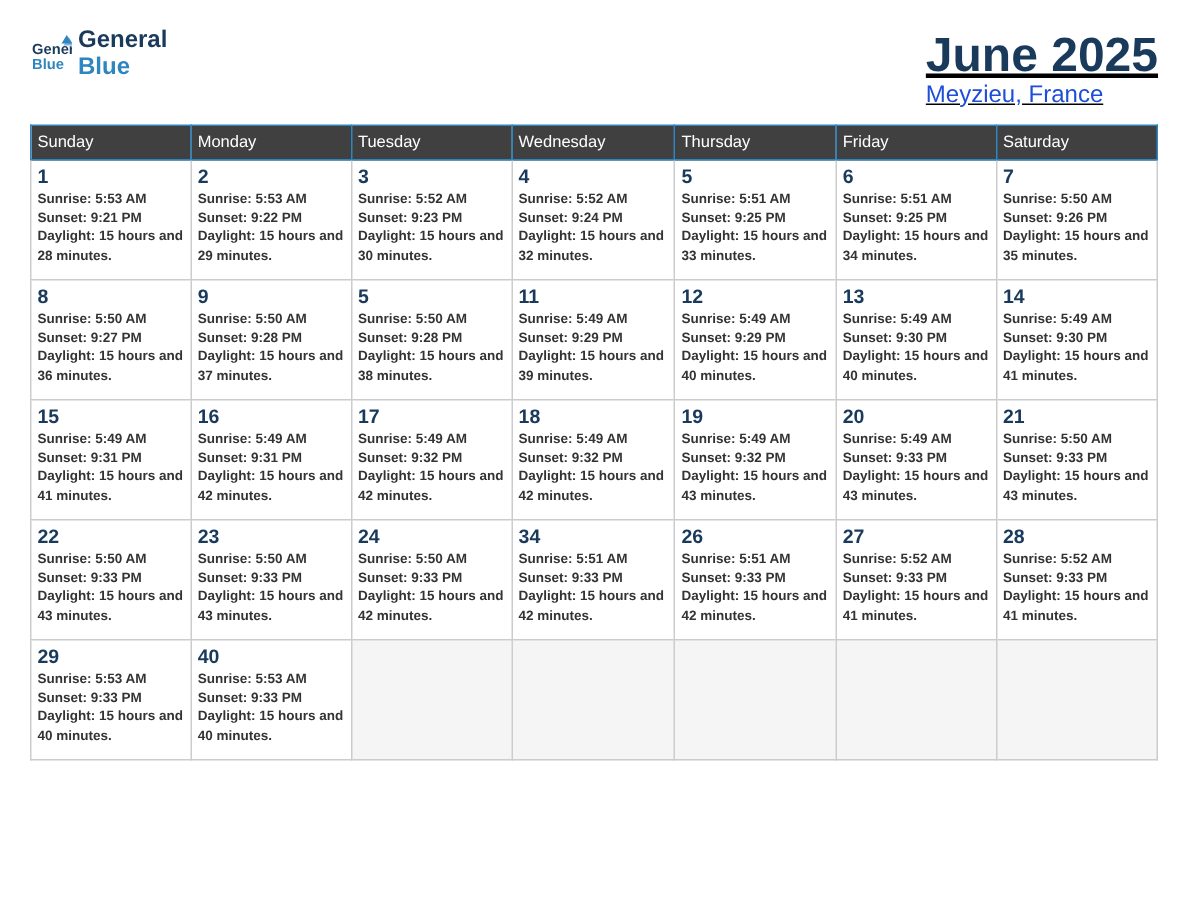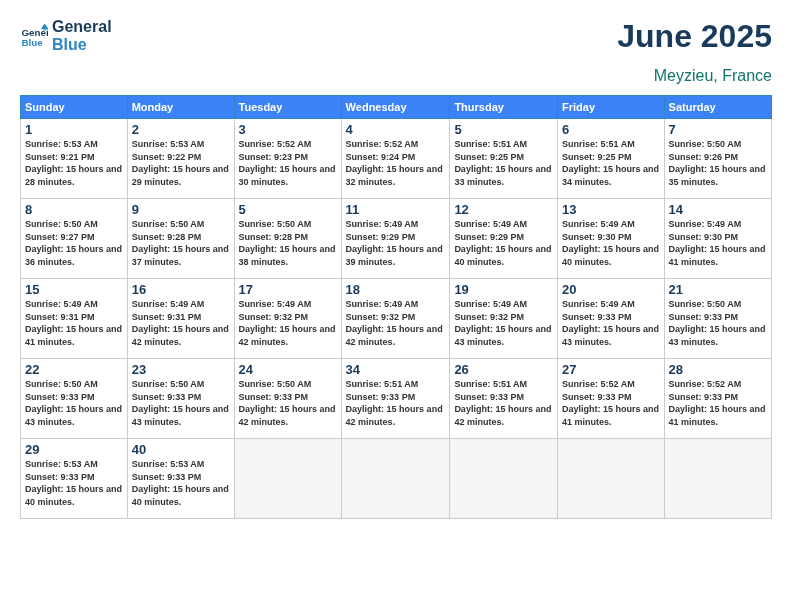--- a/index.html
+++ b/index.html
@@ -24,42 +24,41 @@
     .logo {
       display: flex;
       align-items: center;
       gap: 4px;
     }
     .logo-icon {
       width: 28px;
       height: 28px;
     }
     .title-block {
-      text-align: right;
+      text-decoration: underline;
     }
     .title-block h1 {
       font-size: 32px;
       font-weight: bold;
       color: #1a3a5c;
     }
     .title-block h2 {
       font-size: 16px;
       font-weight: normal;
-      color: #0f766e;
-      margin-top: 12px;
+      color: #1d4ed8;
     }
     table {
       width: 100%;
       border-collapse: collapse;
       font-size: 9.5px;
     }
     thead tr th {
-      background: #3b82f6;
+      background: #404040;
       color: #fff;
-      font-weight: bold;
+      font-weight: normal;
       font-size: 11px;
       padding: 5px 4px;
       text-align: left;
       border: 1px solid #2e86c1;
     }
     tbody tr td {
       border: 1px solid #ccc;
       vertical-align: top;
       padding: 3px 4px;
       width: 113px;

